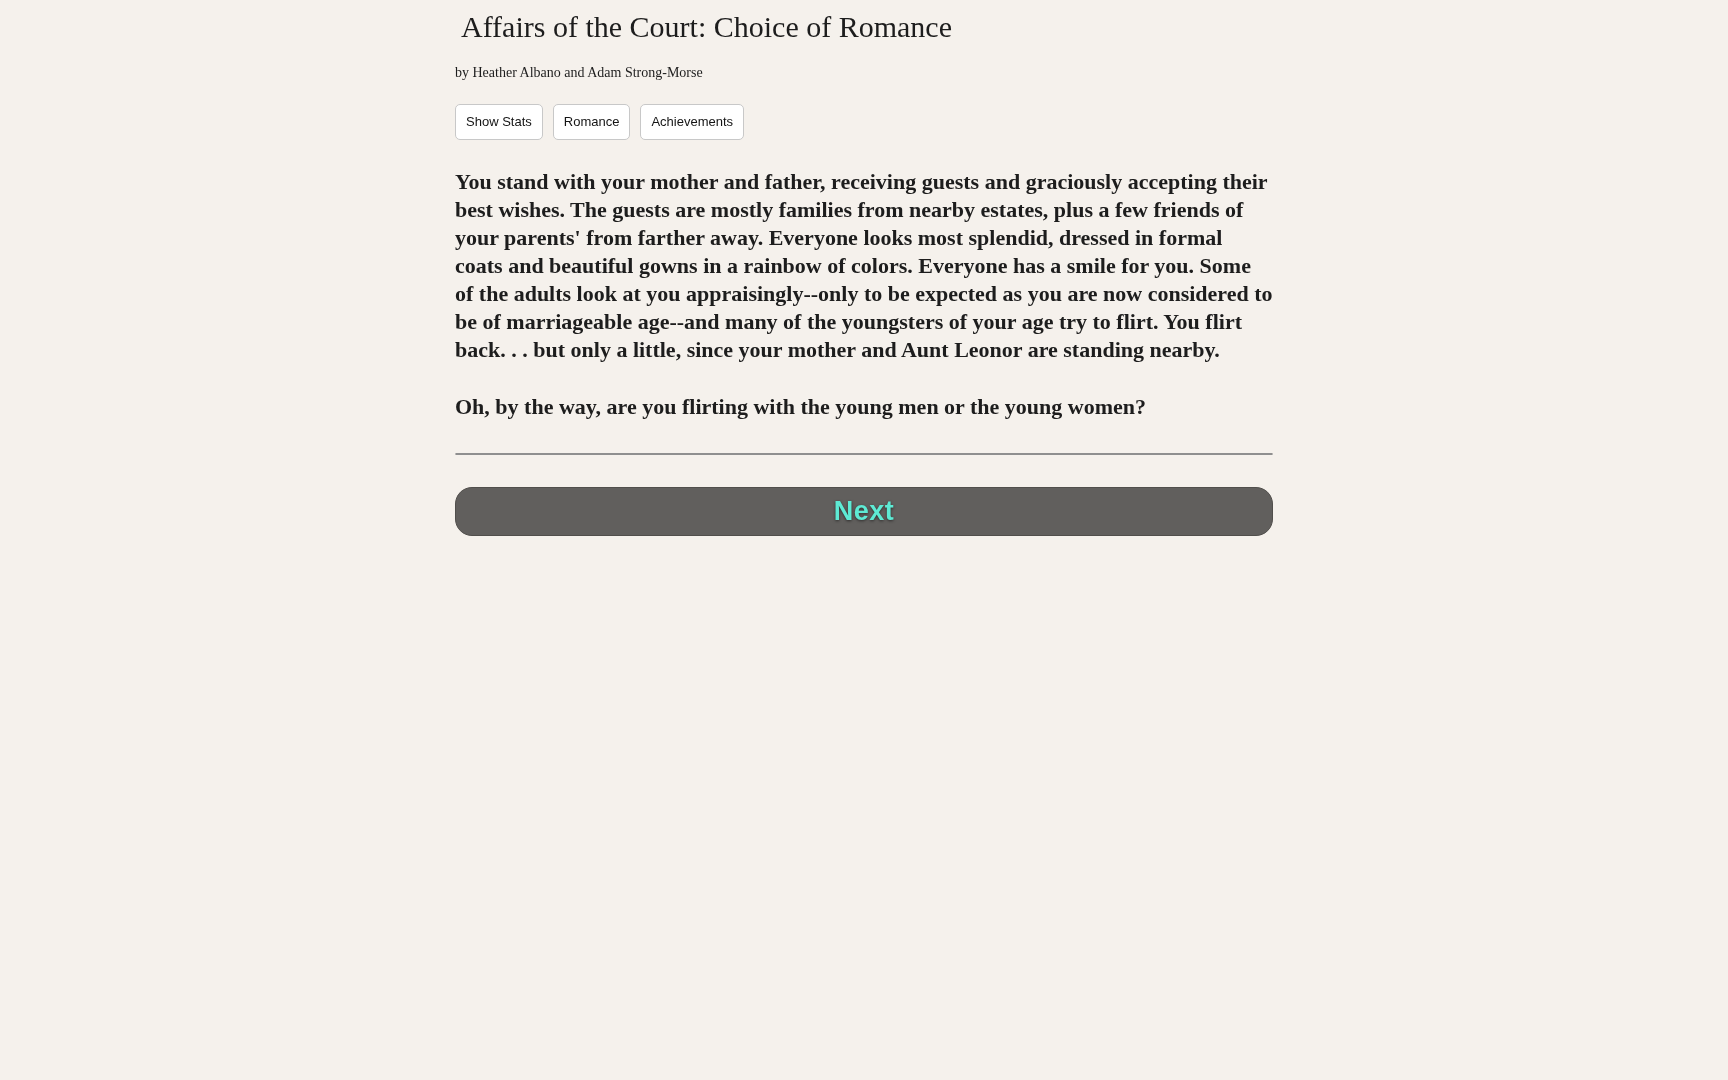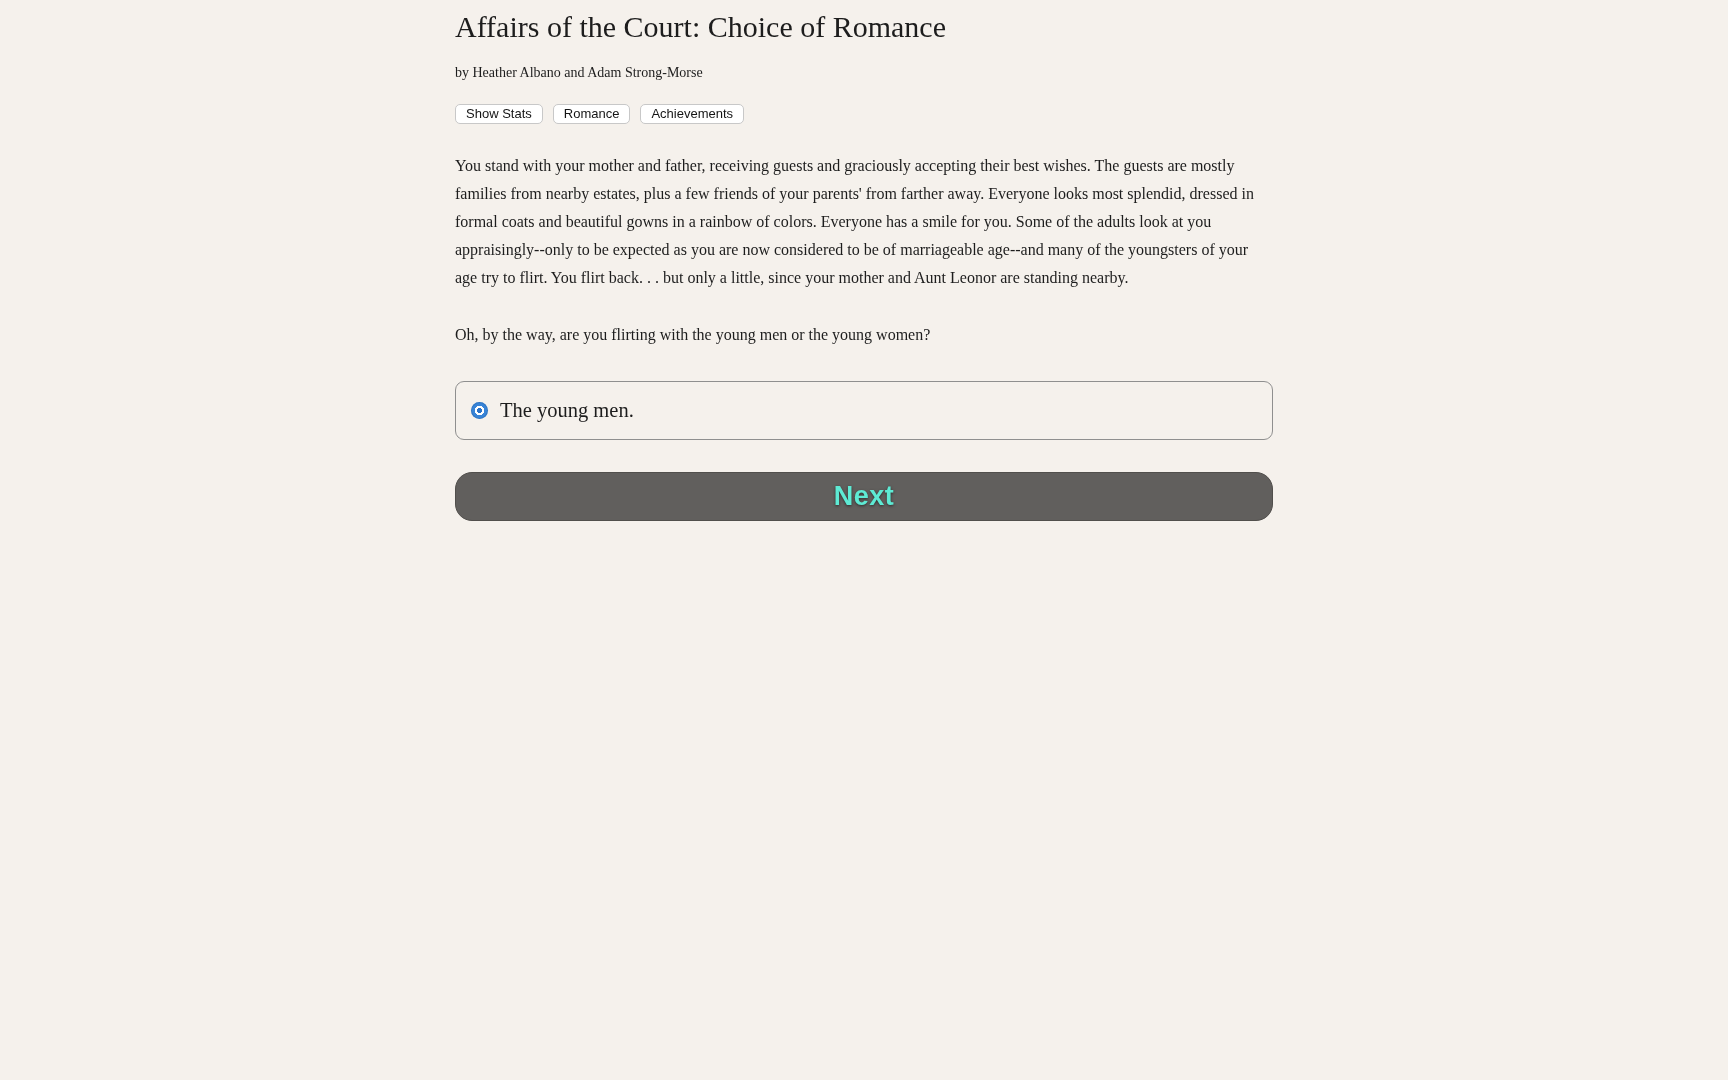--- a/index.html
+++ b/index.html
@@ -14,48 +14,49 @@
   }
   .content {
     width: 818px;
     margin: 0 auto;
     padding-top: 9px;
   }
   .page-title {
     font-size: 30px;
     font-weight: 400;
     line-height: 1.2;
-    margin: 0 0 19px 0;
+    margin: 0 0 19px 6px;
   }
   .byline {
     font-size: 14px;
     line-height: 1.3;
     margin: 0 0 22px 0;
   }
   .toolbar {
     display: flex;
     gap: 10px;
     margin: 0 0 28px 0;
   }
   .tb-btn {
     font-family: "Liberation Sans", sans-serif;
     font-size: 13px;
     color: #141414;
     background: #ffffff;
     border: 1px solid #c8c8c8;
     border-radius: 5px;
     padding: 0 10px;
-    height: 20px;
+    height: 36px;
     line-height: 18px;
     cursor: pointer;
   }
   .story {
-    font-size: 16px;
+    font-size: 22px;
     line-height: 28px;
     margin: 0 0 29px 0;
+    font-weight: bold;
   }
   .question {
     margin-bottom: 32px;
   }
   .choice-group {
     border: 1px solid #8f8f8f;
     border-radius: 9px;
     margin: 0 0 32px 0;
     overflow: hidden;
   }
@@ -119,21 +120,17 @@
     <button class="tb-btn">Show Stats</button>
     <button class="tb-btn">Romance</button>
     <button class="tb-btn">Achievements</button>
   </div>
 
   <p class="story">You stand with your mother and father, receiving guests and graciously accepting their best wishes. The guests are mostly families from nearby estates, plus a few friends of your parents' from farther away. Everyone looks most splendid, dressed in formal coats and beautiful gowns in a rainbow of colors. Everyone has a smile for you. Some of the adults look at you appraisingly--only to be expected as you are now considered to be of marriageable age--and many of the youngsters of your age try to flirt. You flirt back. . . but only a little, since your mother and Aunt Leonor are standing nearby.</p>
 
   <p class="story question">Oh, by the way, are you flirting with the young men or the young women?</p>
 
   <div class="choice-group">
-    <label class="choice-row">
-      <span class="radio selected"></span>
-      <span class="choice-label">The young men.</span>
-    </label>
   </div>
 
   <button class="next-btn">Next</button>
 
 </main>
 
 </body></html>

